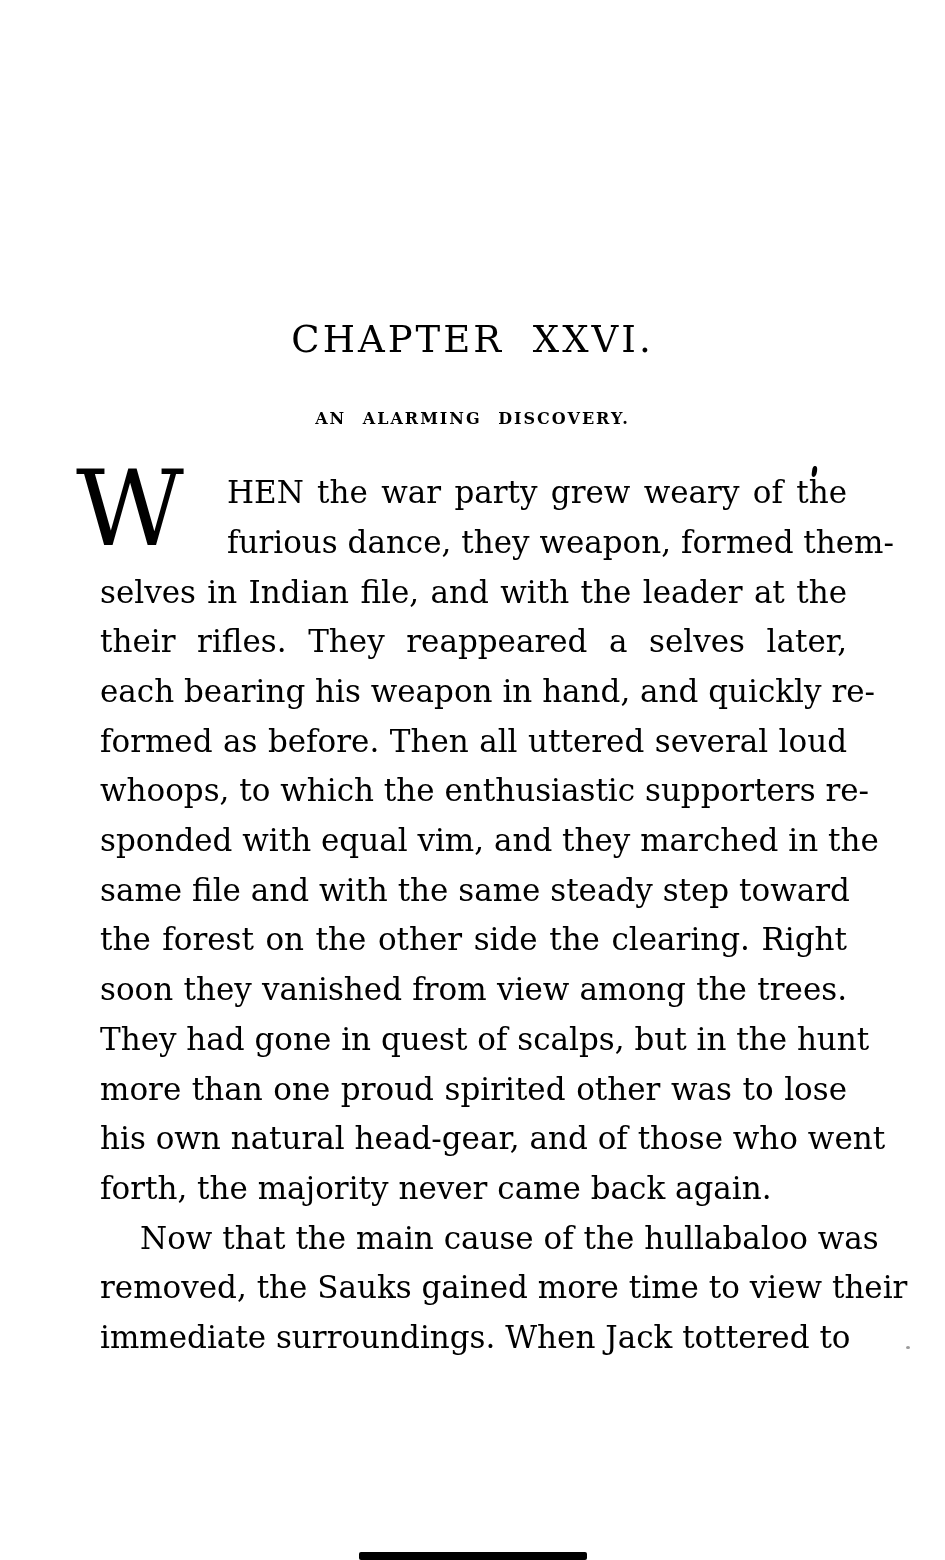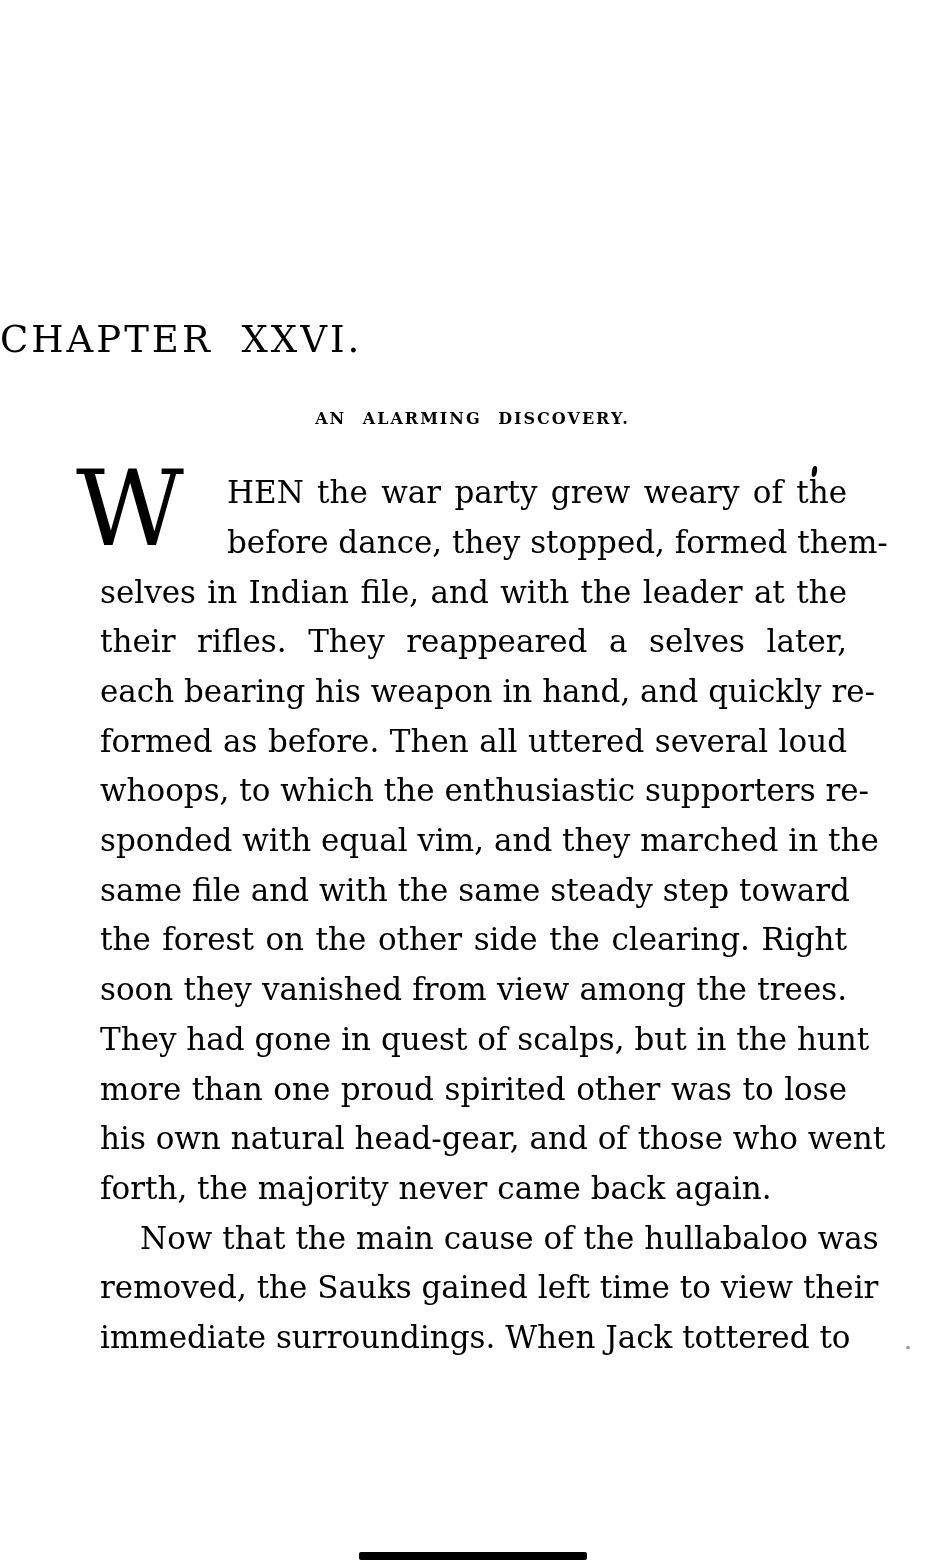--- a/index.html
+++ b/index.html
@@ -12,20 +12,21 @@
     overflow: hidden;
   }
   .page {
     position: relative;
     width: 945px;
     height: 1560px;
     background: #ffffff;
   }
   .chapter-heading {
     padding-top: 320px;
+    text-align: center;
     font-size: 37px;
     font-weight: 400;
     letter-spacing: 3px;
     word-spacing: 14px;
     line-height: 1.1;
     white-space: nowrap;
   }
   .section-title {
     margin-top: 49px;
     text-align: center;
@@ -94,36 +95,36 @@
 <div class="page">
 
   <div class="chapter-heading">CHAPTER XXVI.</div>
 
   <div class="section-title">AN ALARMING DISCOVERY.</div>
 
   <div class="body-text">
     <span class="dropcap">W</span>
 
     <div class="line dc">HEN the war party grew weary of the</div>
-    <div class="line dc">before dance, they stopped, formed them-</div>
+    <div class="line dc">furious dance, they weapon, formed them-</div>
     <div class="line">selves in Indian file, and with the leader at the</div>
     <div class="line">their rifles.  They reappeared a selves later,</div>
     <div class="line">each bearing his weapon in hand, and quickly re-</div>
     <div class="line">formed as before.  Then all uttered several loud</div>
     <div class="line">whoops, to which the enthusiastic supporters re-</div>
     <div class="line">sponded with equal vim, and they marched in the</div>
     <div class="line">same file and with the same steady step toward</div>
     <div class="line">the forest on the other side the clearing.  Right</div>
     <div class="line">soon they vanished from view among the trees.</div>
     <div class="line">They had gone in quest of scalps, but in the hunt</div>
     <div class="line">more than one proud spirited other was to lose</div>
     <div class="line">his own natural head-gear, and of those who went</div>
     <div class="line para-end">forth, the majority never came back again.</div>
     <div class="line indent">Now that the main cause of the hullabaloo was</div>
-    <div class="line">removed, the Sauks gained left time to view their</div>
+    <div class="line">removed, the Sauks gained more time to view their</div>
     <div class="line">immediate surroundings.  When Jack tottered to</div>
   </div>
 
   <div class="speck-1"></div>
   <div class="speck-2"></div>
 
   <div class="bottom-edge-bar"></div>
 </div>
 
 </body></html>

